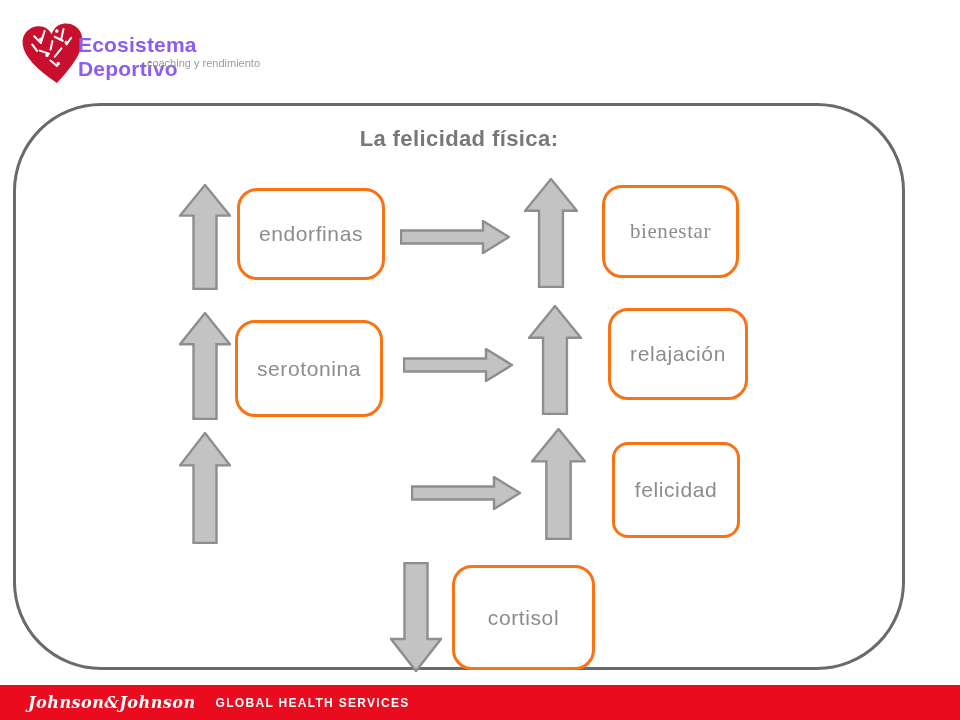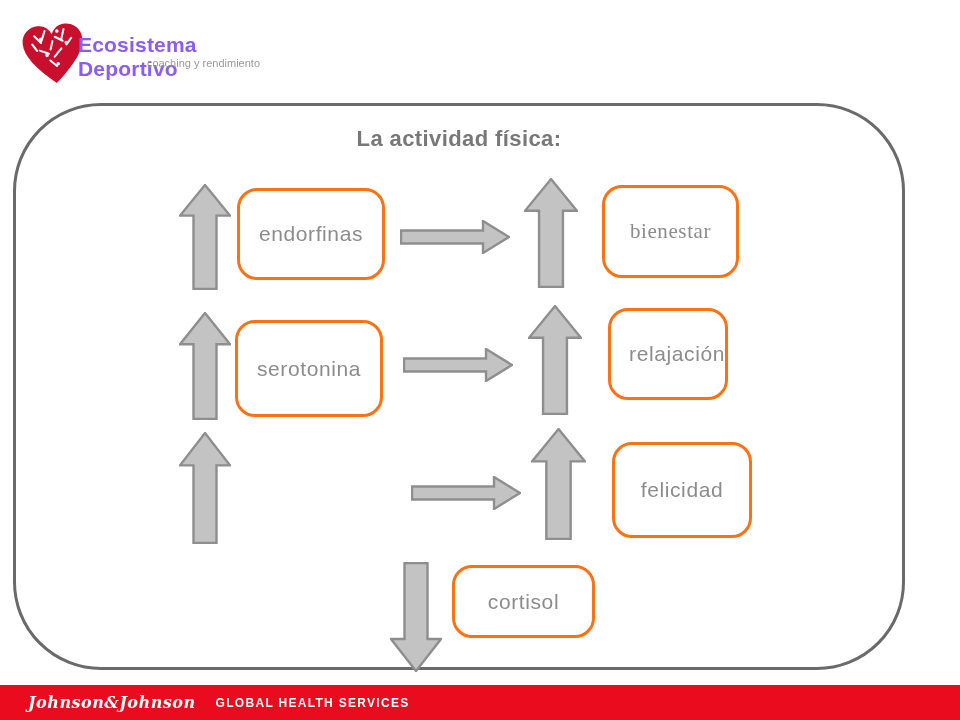--- a/index.html
+++ b/index.html
@@ -64,21 +64,21 @@
         <circle cx="58" cy="14" r="2.6"></circle>
       <circle cx="70" cy="32" r="2.6"></circle>
         <circle cx="40" cy="48" r="2.6"></circle>
       <circle cx="55" cy="62" r="2.6"></circle>
     </g>
   </svg>
   <div class="brand-name">Ecosistema Deportivo</div>
   <div class="brand-tagline">coaching y rendimiento</div>
 
   <div class="container-frame"></div>
-  <div class="diagram-title">La actividad física:</div>
+  <div class="diagram-title">La felicidad física:</div>
 
   <div class="arrow abs" style="left:179px; top:184px; width:52px; height:106px;">
     <svg viewBox="0 0 52 104" preserveAspectRatio="none">
         <polygon points="26,1 51,31 37.5,31 37.5,103 14.5,103 14.5,31 1,31" vector-effect="non-scaling-stroke"></polygon>
       </svg>
   </div>
   <div class="node-box" style="left:237px; top:188px; width:148px; height:92px;">
     <span>endorfinas</span>
   </div>
   <div class="arrow abs" style="left:400px; top:220px; width:110px; height:34px;">
@@ -106,49 +106,49 @@
   <div class="arrow abs" style="left:403px; top:348px; width:110px; height:34px;">
     <svg viewBox="0 0 110 34" preserveAspectRatio="none">
         <polygon points="1,10.5 83,10.5 83,1 109,17 83,33 83,23.5 1,23.5" vector-effect="non-scaling-stroke"></polygon>
       </svg>
   </div>
   <div class="arrow abs" style="left:528px; top:305px; width:54px; height:110px;">
     <svg viewBox="0 0 52 104" preserveAspectRatio="none">
         <polygon points="26,1 51,31 37.5,31 37.5,103 14.5,103 14.5,31 1,31" vector-effect="non-scaling-stroke"></polygon>
       </svg>
   </div>
-  <div class="node-box" style="left:608px; top:308px; width:120px; height:92px;justify-content:flex-end;">
+  <div class="node-box" style="left:608px; top:308px; width:140px; height:92px;">
     <span>relajación</span>
   </div>
 
   <div class="arrow abs" style="left:179px; top:432px; width:52px; height:112px;">
     <svg viewBox="0 0 52 104" preserveAspectRatio="none">
         <polygon points="26,1 51,31 37.5,31 37.5,103 14.5,103 14.5,31 1,31" vector-effect="non-scaling-stroke"></polygon>
       </svg>
   </div>
   <div class="arrow abs" style="left:411px; top:476px; width:110px; height:34px;">
     <svg viewBox="0 0 110 34" preserveAspectRatio="none">
         <polygon points="1,10.5 83,10.5 83,1 109,17 83,33 83,23.5 1,23.5" vector-effect="non-scaling-stroke"></polygon>
       </svg>
   </div>
   <div class="arrow abs" style="left:531px; top:428px; width:55px; height:112px;">
     <svg viewBox="0 0 52 104" preserveAspectRatio="none">
         <polygon points="26,1 51,31 37.5,31 37.5,103 14.5,103 14.5,31 1,31" vector-effect="non-scaling-stroke"></polygon>
       </svg>
   </div>
-  <div class="node-box" style="left:612px; top:442px; width:140px; height:96px;">
+  <div class="node-box" style="left:612px; top:442px; width:128px; height:96px;border-radius:16px;">
     <span>felicidad</span>
   </div>
 
   <div class="arrow abs" style="left:390px; top:562px; width:52px; height:110px;">
     <svg viewBox="0 0 52 110" preserveAspectRatio="none">
         <polygon points="14.5,1 37.5,1 37.5,77 51,77 26,109 1,77 14.5,77" vector-effect="non-scaling-stroke"></polygon>
       </svg>
   </div>
-  <div class="node-box" style="left:452px; top:565px; width:143px; height:73px;">
+  <div class="node-box" style="left:452px; top:565px; width:143px; height:105px;">
     <span>cortisol</span>
   </div>
 
   <div class="footer-bar">
     <span class="jnj-script">Johnson&amp;Johnson</span>
     <span class="ghs-caps">GLOBAL HEALTH SERVICES</span>
   </div>
 
 </div>
 

